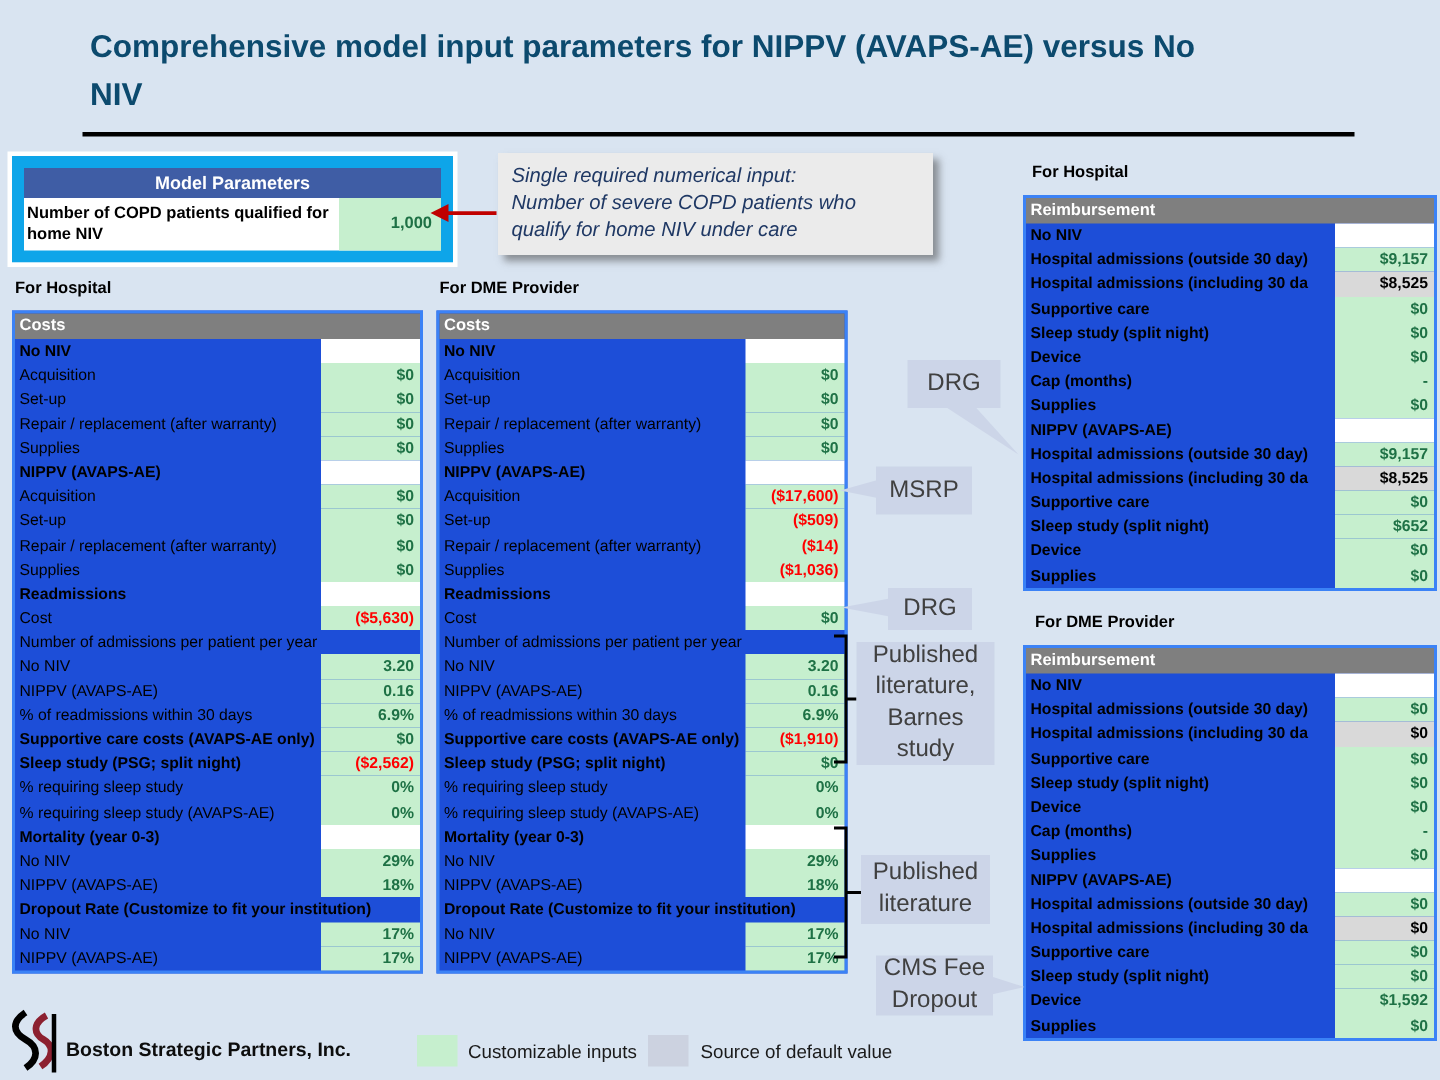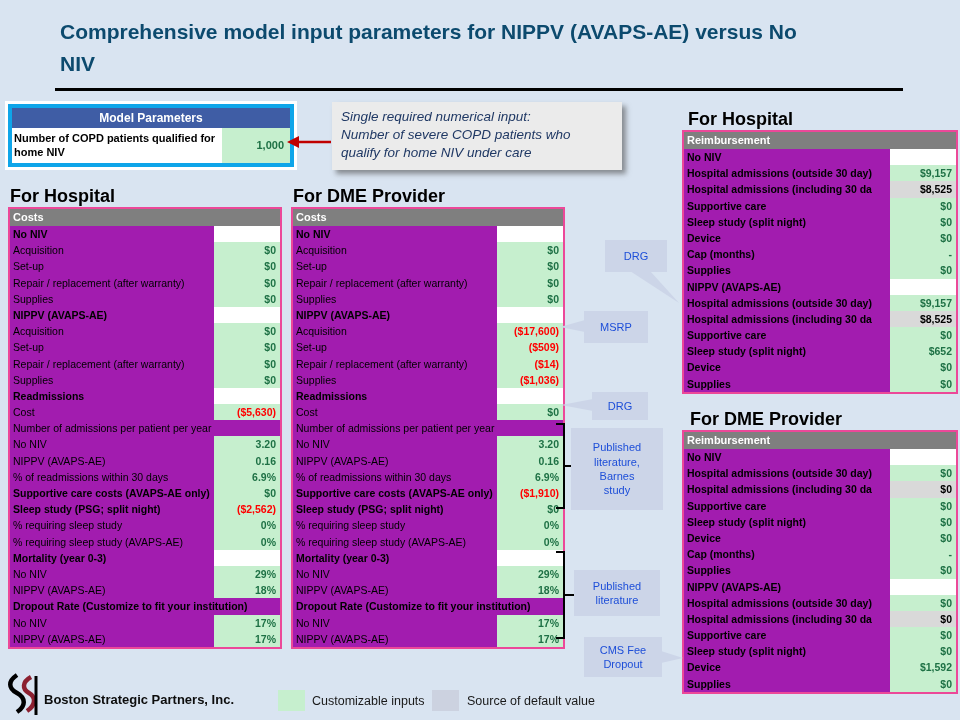--- a/index.html
+++ b/index.html
@@ -5,61 +5,61 @@
   html,body{margin:0;padding:0;background:#eee;}
   .slide{position:relative;width:960px;height:720px;background:#d9e4f1;
          font-family:"Liberation Sans",sans-serif;overflow:hidden;}
 
   
   .title{position:absolute;left:60px;top:16px;width:870px;font-size:21px;font-weight:bold;
          color:#0c4a6e;line-height:1.5;white-space:pre-line;}
   .rule{position:absolute;left:55px;top:88px;width:848px;height:3px;background:#000;}
 
   
-  .mp{position:absolute;left:8px;top:104px;width:278px;border:4px solid #0ea5e9;
+  .mp{position:absolute;left:8px;top:104px;width:278px;border:8px solid #0ea5e9;
       outline:3px solid #fff;background:#fff;}
   .mp-head{background:#3f5da5;color:#fff;text-align:center;font-weight:bold;
            font-size:12px;height:20px;line-height:20px;}
   .mp-row{display:flex;}
   .mp-label{flex:1;font-weight:bold;font-size:11px;padding:3px 2px;line-height:1.3;color:#000;}
   .mp-val{width:62px;background:#c6efce;color:#1e7145;display:flex;align-items:center;
           justify-content:flex-end;padding-right:6px;font-size:11px;font-weight:bold;}
 
   
   .annotation{position:absolute;left:332px;top:102px;width:272px;height:56px;background:#ebebeb;
           box-shadow:4px 4px 5px rgba(70,70,70,.55);color:#1f3864;font-style:italic;
           font-size:13.5px;line-height:1.35;padding:6px 9px;white-space:pre-line;}
   .annotation .u{}
 
   
-  .xtable{position:absolute;background:#a21caf;border:2px solid #ec4899;}
+  .xtable{position:absolute;background:#1d4ed8;border:2px solid #3b82f6;}
   .thead{height:17px;background:#7f7f7f;color:#fff;font-weight:bold;font-size:11px;
          line-height:17px;padding-left:3px;}
   .trow{display:flex;height:16.2px;line-height:16.2px;font-size:10.5px;color:#000;}
   .tlabel{flex:1;padding-left:3px;white-space:nowrap;overflow:hidden;}
   .trow.bold .tlabel{font-weight:bold;}
   .tval{width:62px;text-align:right;padding-right:4px;font-weight:bold;overflow:hidden;}
   .cell-green{background:#c6efce;color:#1e7145;}
   .cell-gray{background:#d9d9d9;color:#000;}
   .cell-none{background:#fff;}
   .tval.neg{color:#ff0000;}
-  .section-title{position:absolute;font-size:18px;font-weight:bold;color:#000;white-space:nowrap;}
+  .section-title{position:absolute;font-size:11px;font-weight:bold;color:#000;white-space:nowrap;}
 
   
   #t-hosp-costs{left:8px;top:207px;width:270px;}
   #t-dme-costs{left:291px;top:207px;width:270px;}
   #t-hosp-reimb{left:682px;top:130px;width:272px;}
   #t-dme-reimb{left:682px;top:430px;width:272px;}
   #st-hosp-costs{left:10px;top:186px;}
   #st-dme-costs{left:293px;top:186px;}
   #st-hosp-reimb{left:688px;top:109px;}
   #st-dme-reimb{left:690px;top:409px;}
 
   
-  .co{position:absolute;background:#ccd5e8;color:#1d4ed8;font-size:11px;text-align:center;
+  .co{position:absolute;background:#ccd5e8;color:#404040;font-size:16px;text-align:center;
       display:flex;align-items:center;justify-content:center;white-space:pre-line;line-height:1.3;}
   #co-drg1{left:605px;top:240px;width:62px;height:32px;}
   #co-msrp{left:584px;top:311px;width:64px;height:32px;}
   #co-drg2{left:592px;top:392px;width:56px;height:28px;}
   #co-plb{left:571px;top:428px;width:92px;height:82px;}
   #co-pl{left:574px;top:570px;width:86px;height:46px;}
   #co-cms{left:584px;top:637px;width:78px;height:40px;}
 
   .overlay{position:absolute;left:0;top:0;width:960px;height:720px;pointer-events:none;}
 

